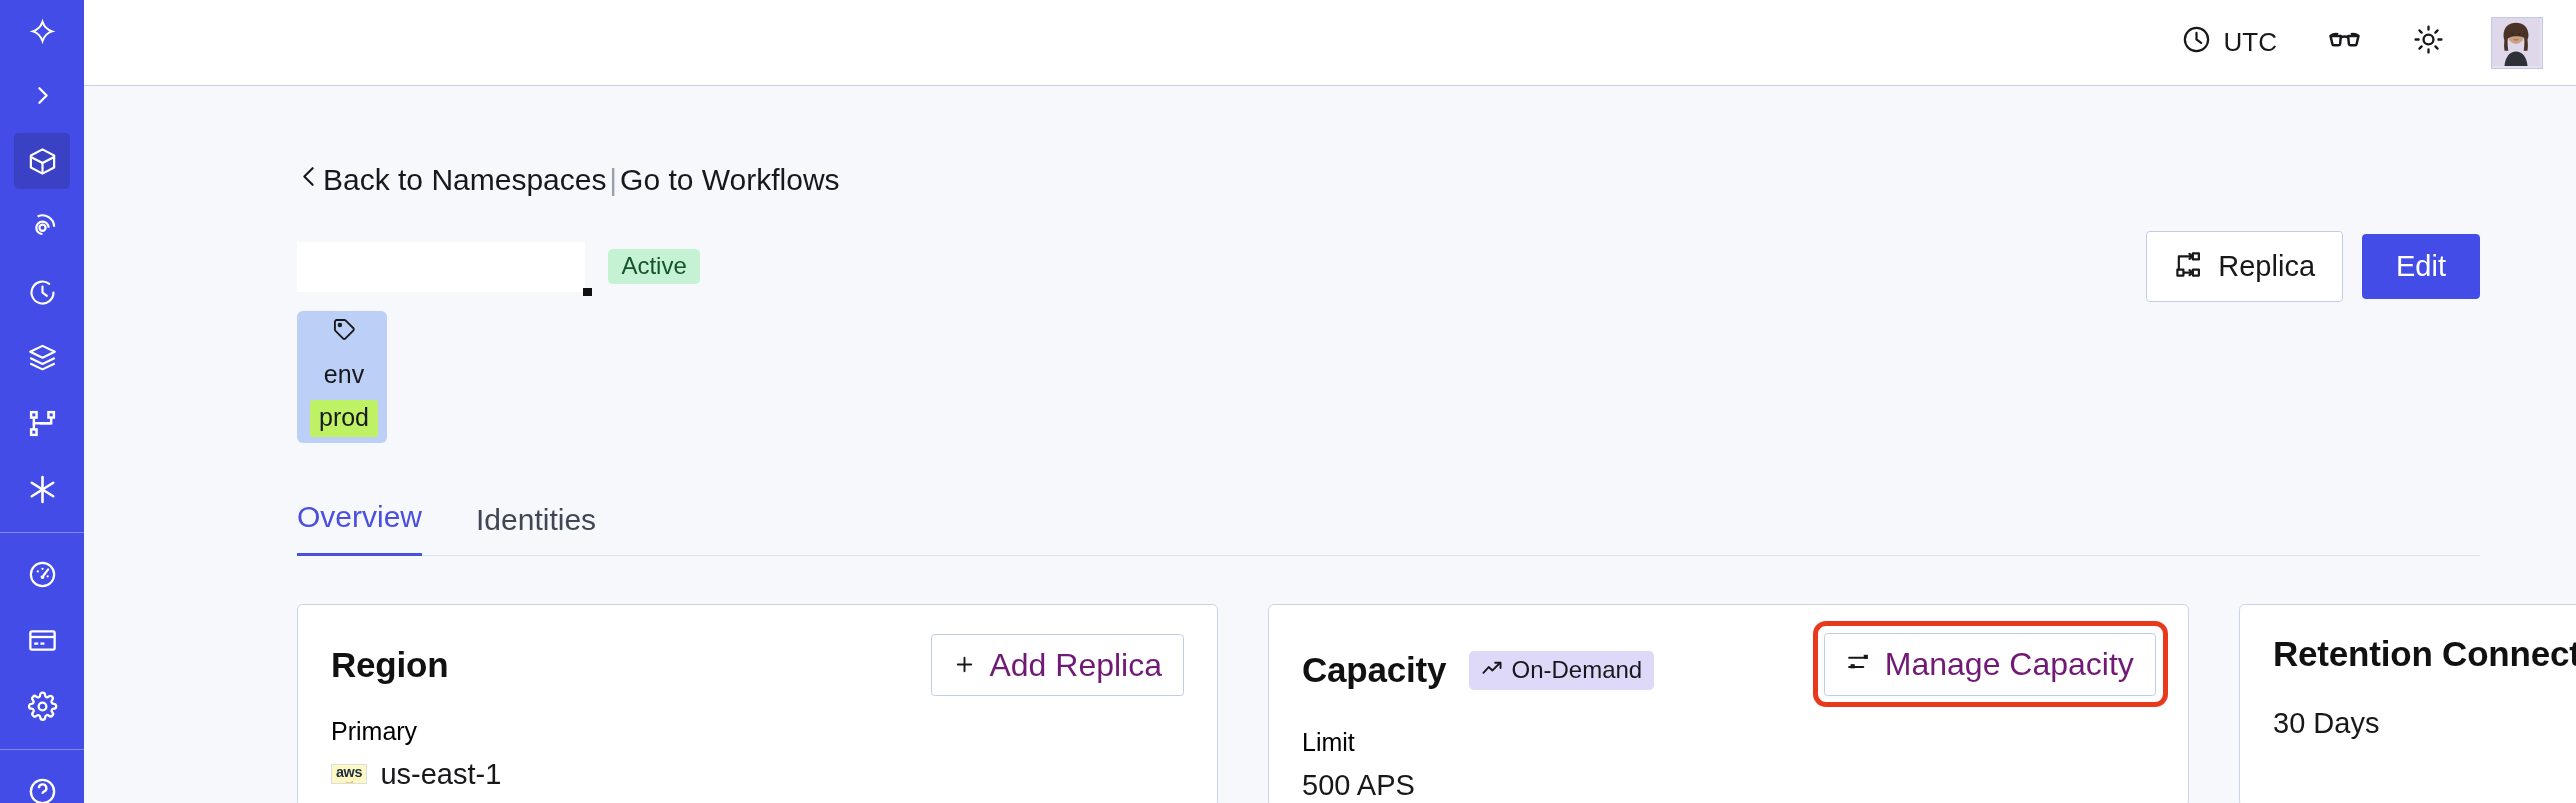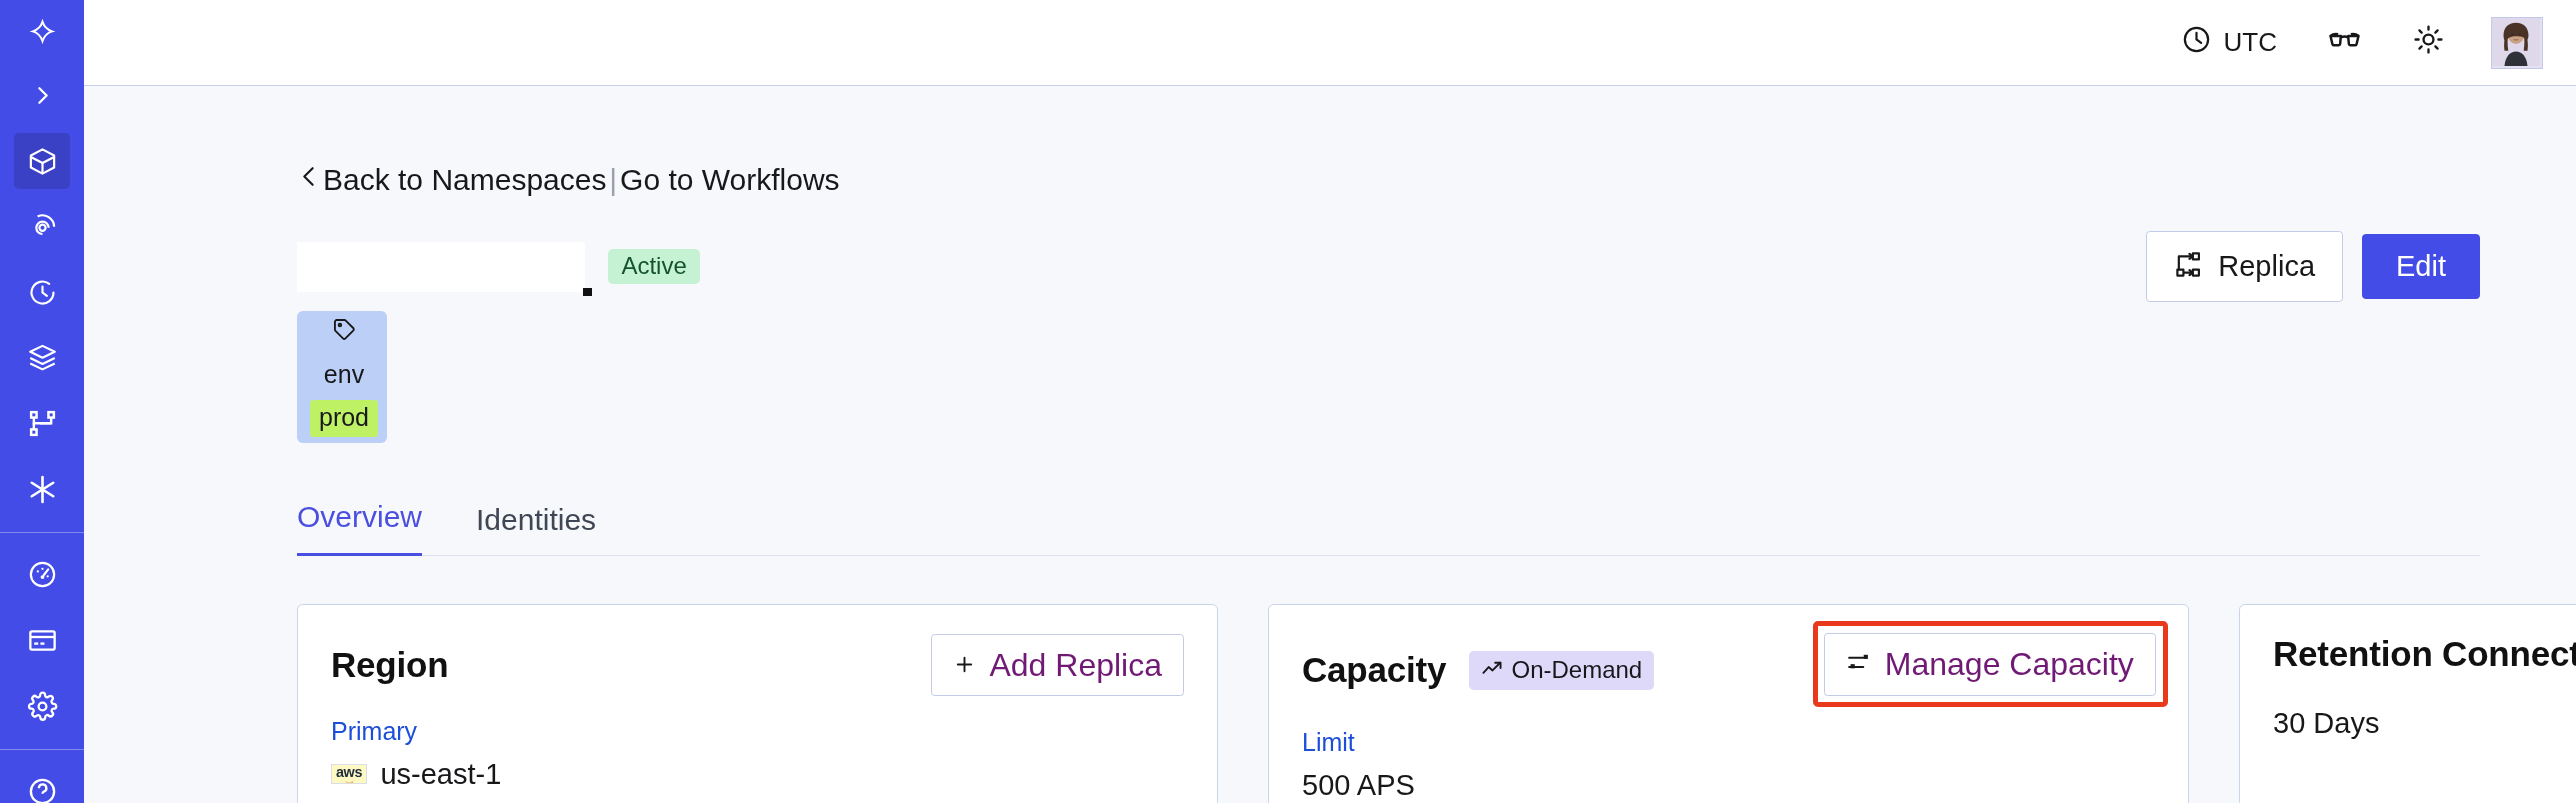--- a/index.html
+++ b/index.html
@@ -153,25 +153,25 @@
   }
   .card-action { margin-left: auto; }
   .btn-sm {
     display: inline-flex; align-items: center; gap: 13.4px;
     font-size: 32px; line-height: 1;
     padding: 14.4px 21px;
     border: 1.9px solid #c3cce6; background: #fff; color: #701a75;
     border-radius: 3.8px; cursor: pointer; white-space: nowrap;
   }
   .annot-red {
-    border: 5.8px solid #e8391d; border-radius: 5px;
+    border: 5.8px solid #e8391d; border-radius: 13px;
     padding: 6.7px; display: inline-block;
     margin-top: -12.5px; margin-right: -12.5px; text-decoration: underline;
   }
-  .card-label { font-size: 25px; color: #1d4ed8; margin-top: 21px; }
+  .card-label { font-size: 25px; color: #000000; margin-top: 21px; }
   .card-value { font-size: 29px; color: #18181b; margin-top: 11.5px; display: flex; align-items: center; gap: 13.4px; }
   .retention .card-value { margin-top: 33px; }
   .aws-logo {
     width: 36px; height: 20px; border: 1.9px solid #d9dde6; background: #fef9c3;
     display: inline-flex; flex-direction: column; align-items: center; justify-content: center;
     flex: 0 0 auto;
   }
   .aws-logo .aws-txt { font-size: 14.4px; font-weight: 700; color: #222f3e; line-height: 1; letter-spacing: -0.4px; }
   .aws-logo .aws-smile { width: 21px; height: 6.7px; margin-top: 1px; }
 </style>

